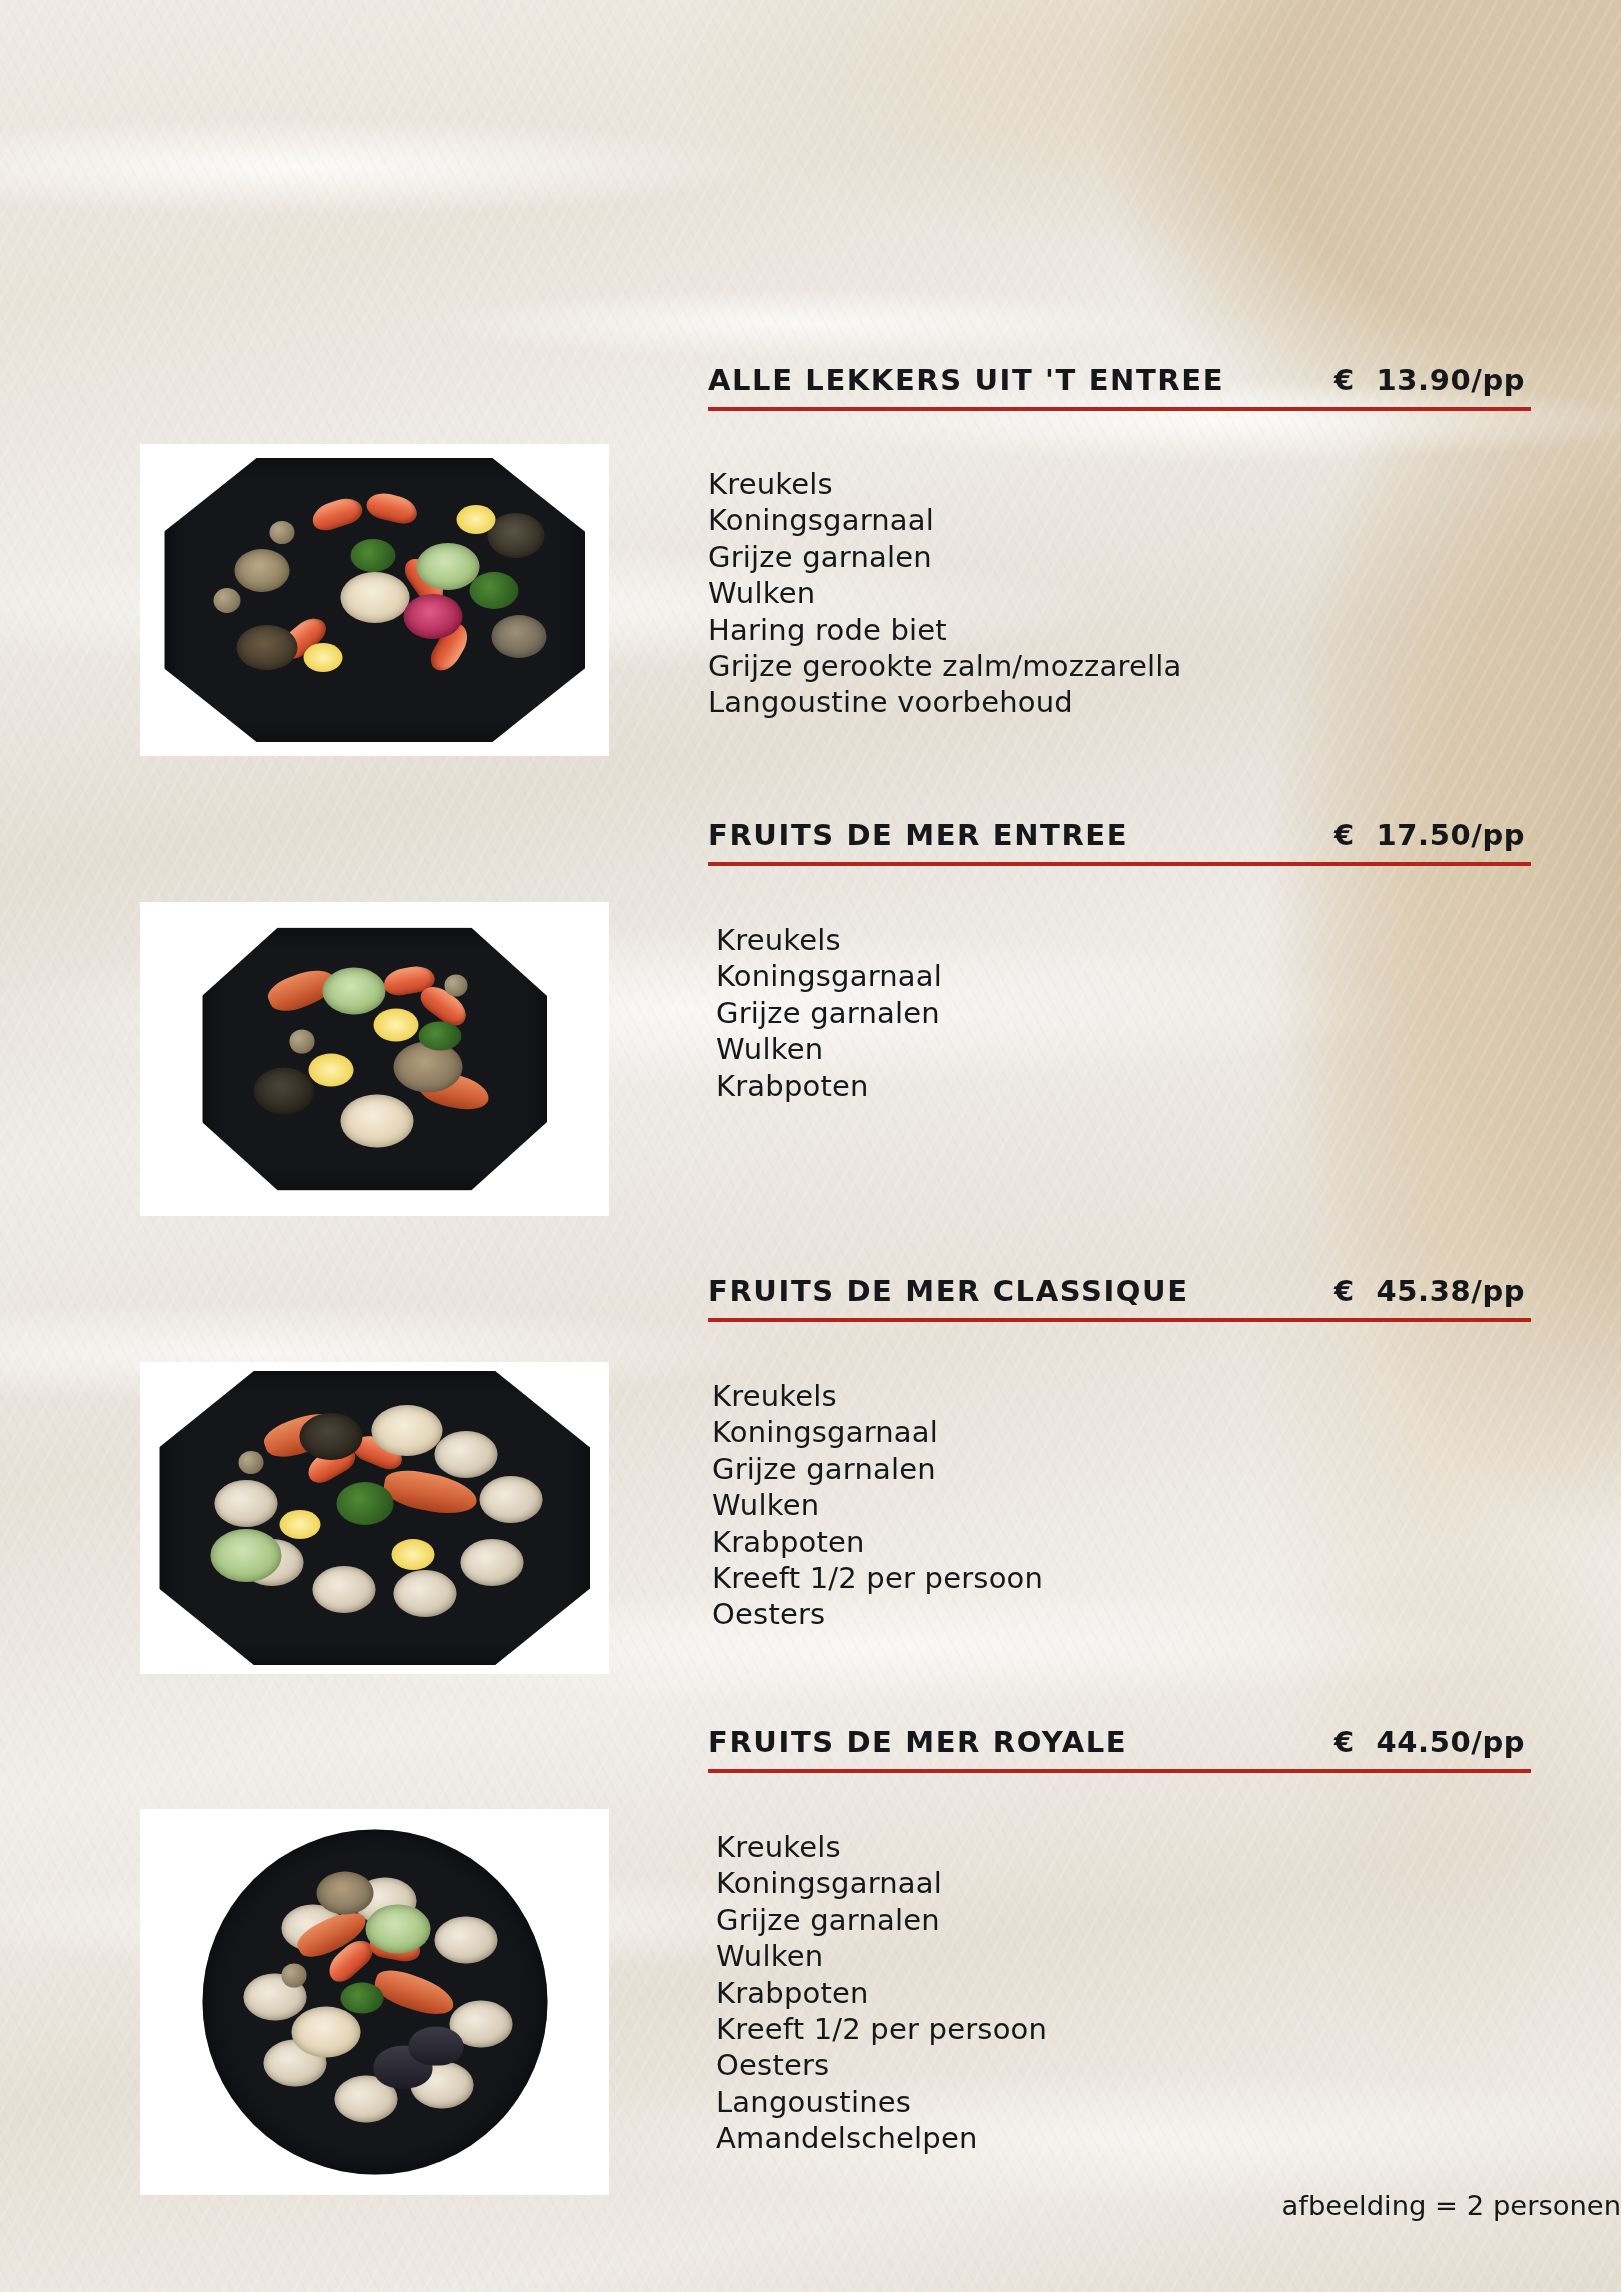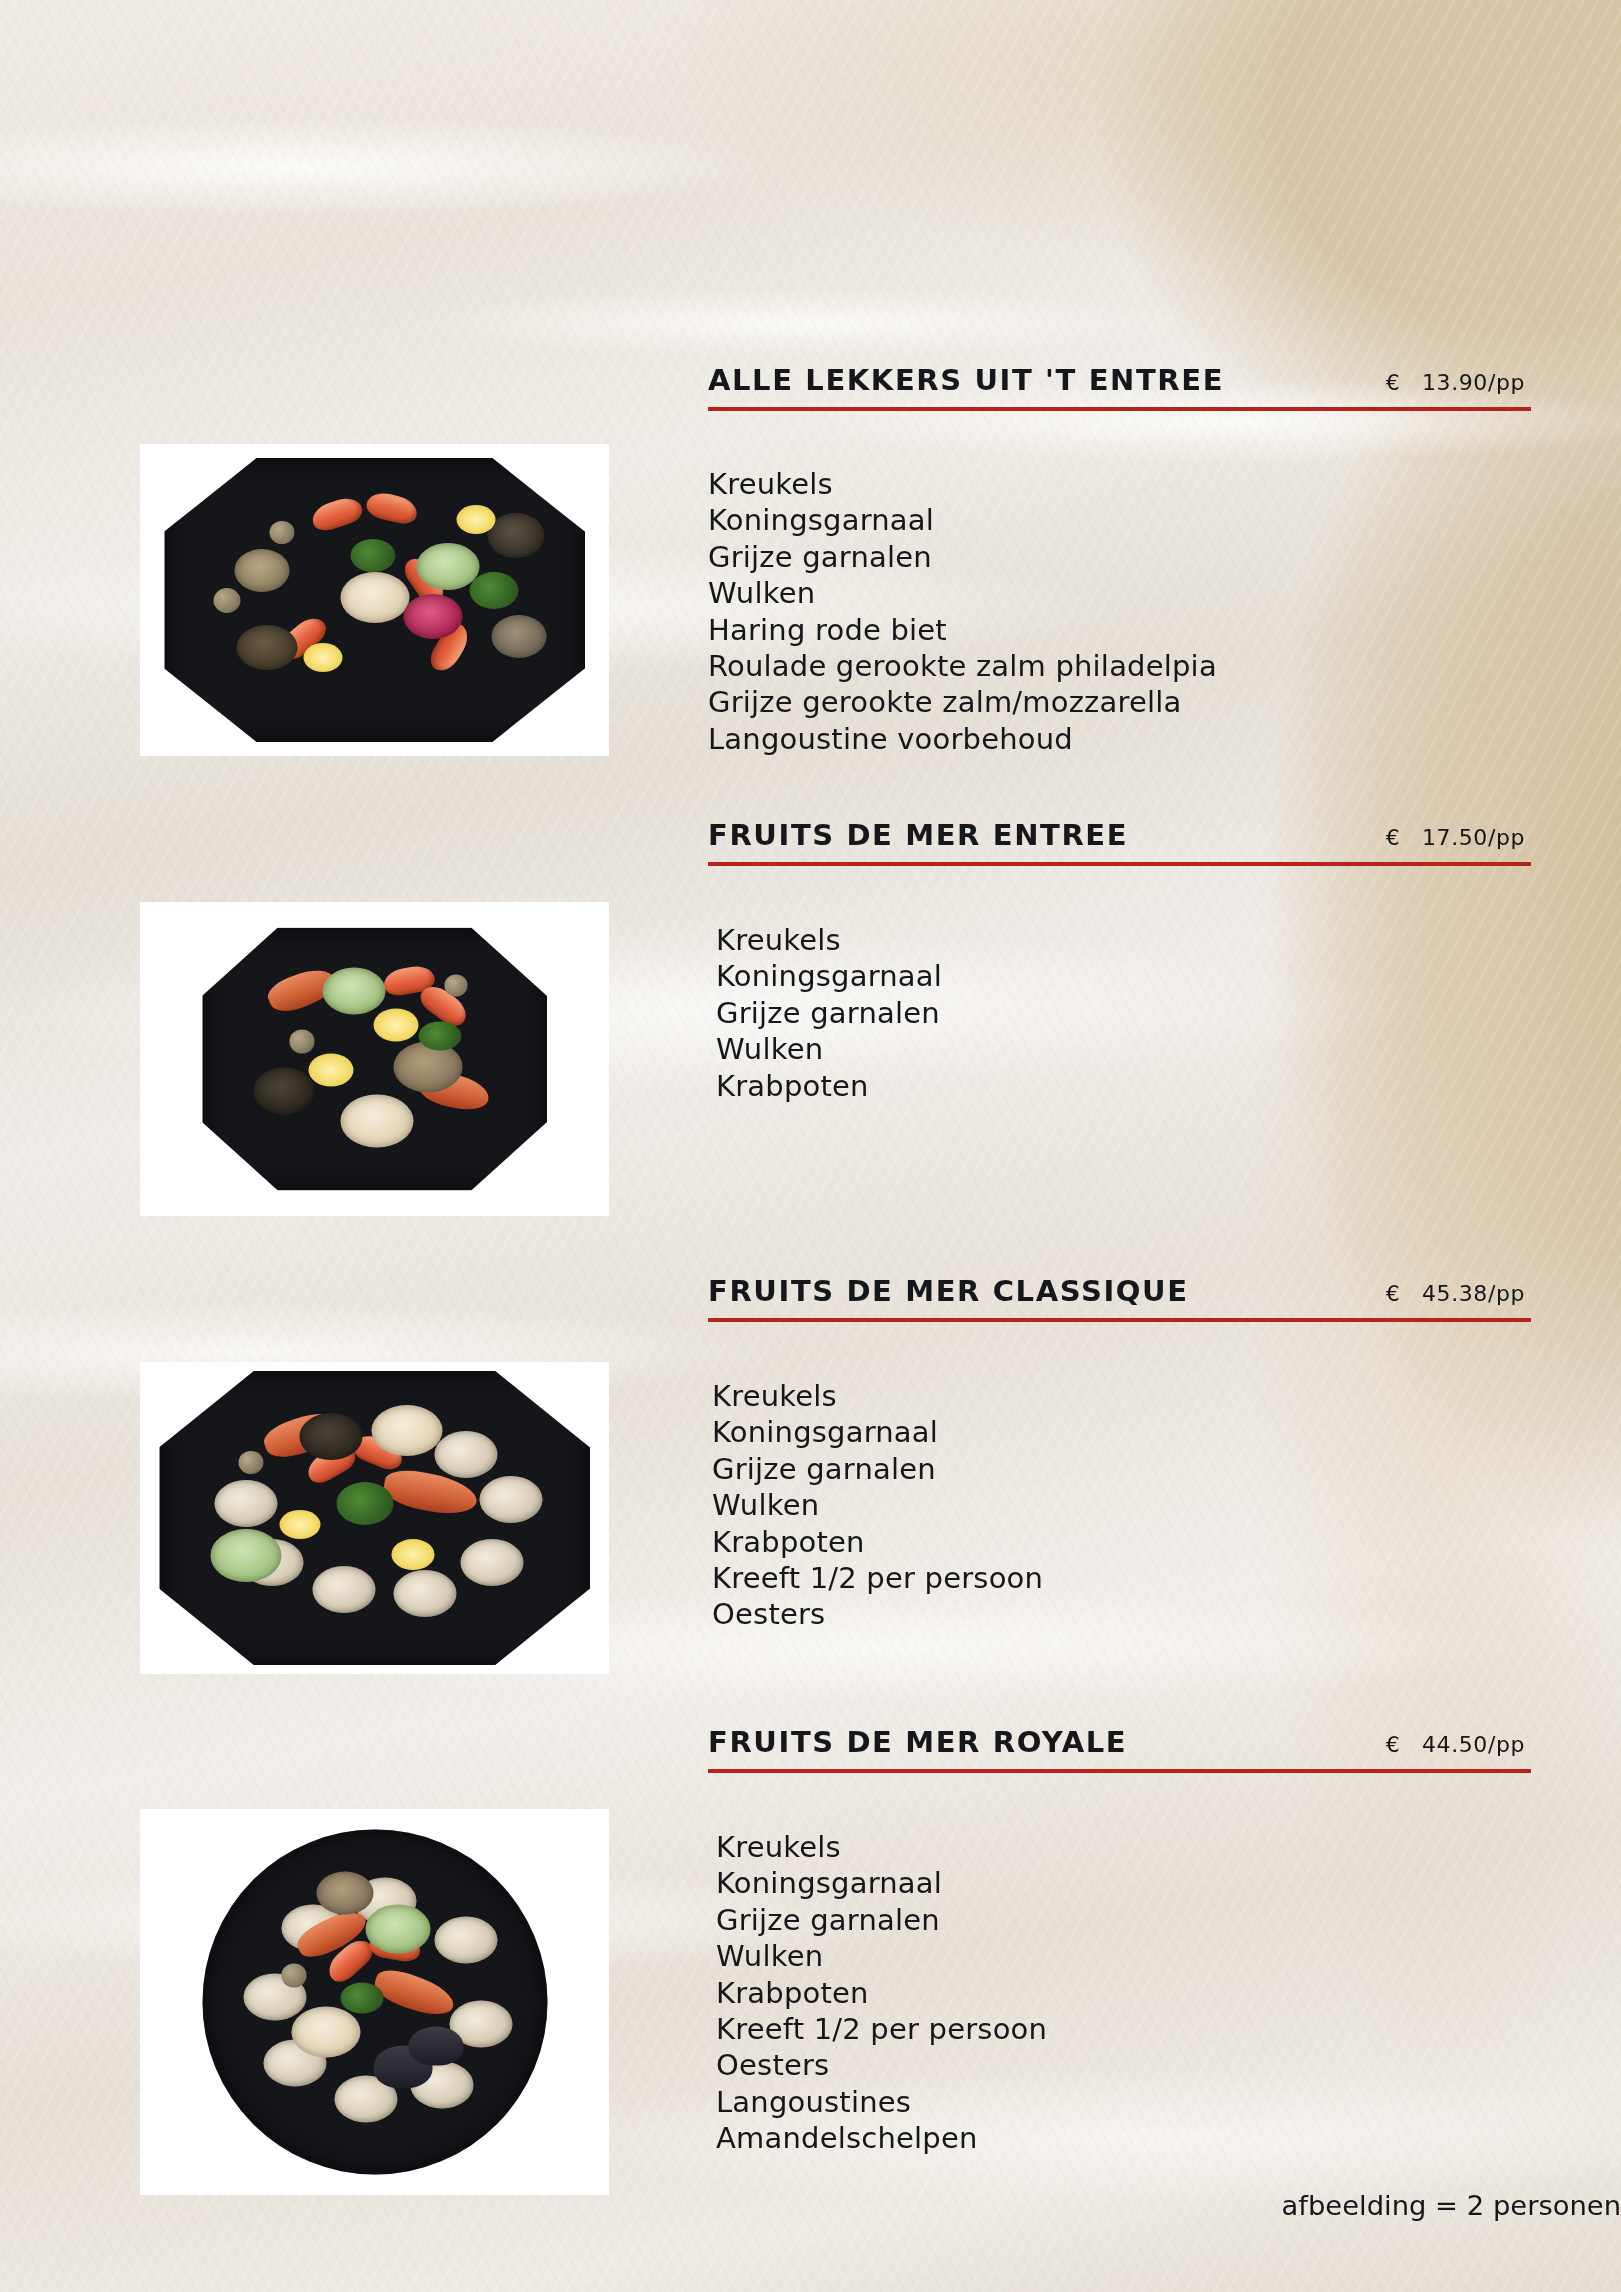--- a/index.html
+++ b/index.html
@@ -111,22 +111,22 @@
     justify-content: space-between;
     white-space: nowrap;
   }
   .sec-name {
     font-size: 29px;
     font-weight: bold;
     letter-spacing: 1.6px;
     color: #15171a;
   }
   .sec-price {
-    font-size: 22px;
-    font-weight: normal;
+    font-size: 29px;
+    font-weight: bold;
     letter-spacing: 0.6px;
     color: #15171a;
     padding-right: 5.9px;
   }
   .sec-price .cur { margin-right: 21.6px; }
   .rule {
     margin-top: 9.8px;
     height: 3.9px;
     background: #b5231d;
     width: 100%;
@@ -240,21 +240,20 @@
       </div>
       <div class="rule"></div>
     </div>
 
     <div class="items" style="top:103px;">
       <div>Kreukels</div>
       <div>Koningsgarnaal</div>
       <div>Grijze garnalen</div>
       <div>Wulken</div>
       <div>Haring rode biet</div>
-      <div>Roulade gerookte zalm philadelpia</div>
       <div>Grijze gerookte zalm/mozzarella</div>
       <div>Langoustine voorbehoud</div>
     </div>
 
     <div class="photo" style="left:140px; top:81px; width:469px; height:312px;">
       <div class="platter tray-oct" style="width:421px;height:284px;">
         <div class="tray-inner">
           <div class="shrimp" style="left:118px;top:23.5px;transform:rotate(-18deg);"></div>
           <div class="shrimp" style="left:173px;top:17.6px;transform:rotate(14deg);"></div>
           <div class="shrimp" style="left:206px;top:90px;transform:rotate(55deg);"></div>

